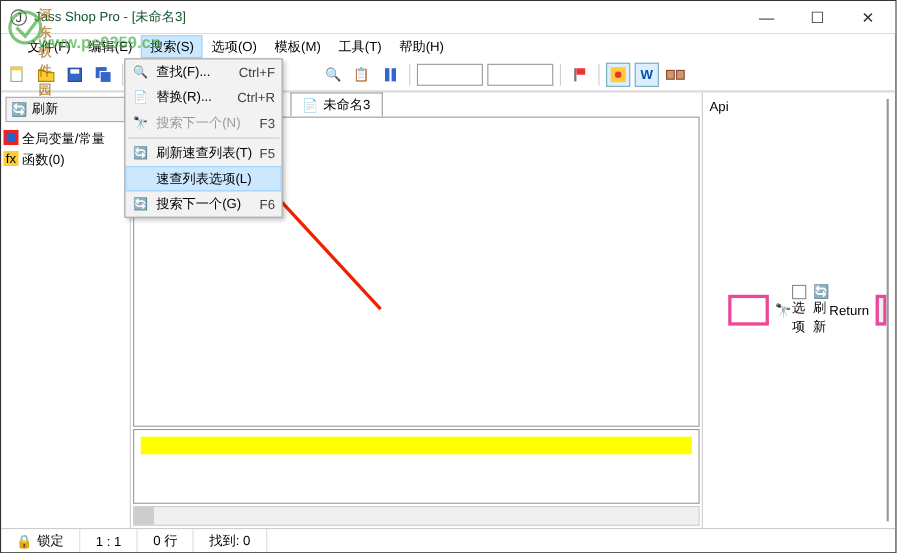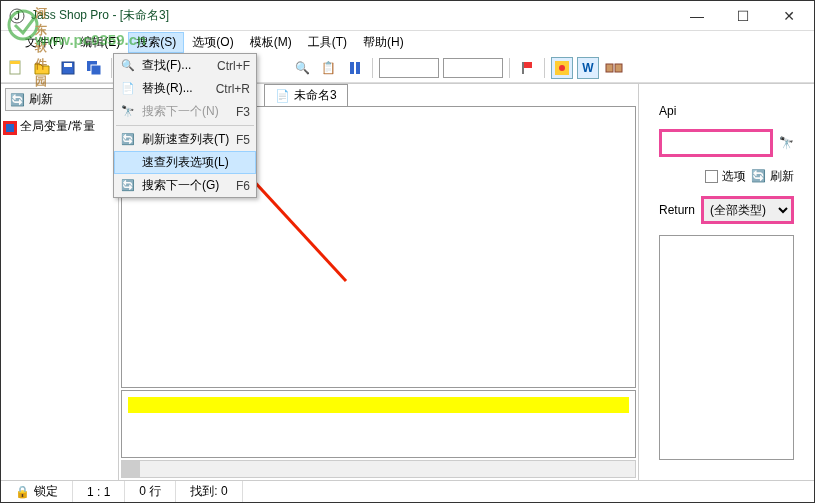--- a/index.html
+++ b/index.html
@@ -14,30 +14,30 @@
 .toolbar{height:30px;display:flex;align-items:center;padding:0 4px;gap:4px;border-bottom:1px solid #ddd;position:relative}
 .tbtn{width:22px;height:22px;display:flex;align-items:center;justify-content:center}
 .sep{width:1px;height:20px;background:#ccc;margin:0 2px}
 .tfield{border:1px solid #999;height:20px;background:#fff}
 .wmark{position:absolute;top:6px;left:0;font-size:26px;font-weight:bold;color:#39a839;opacity:.65;pointer-events:none;z-index:20}
 .wmark .o{color:#a16207}
 .main{display:flex;height:calc(100% - 30px - 22px - 30px - 22px);border-top:1px solid #ccc}
 .left{width:118px;border-right:1px solid #ccc;display:flex;flex-direction:column}
 .left .btn{border:1px solid #aaa;margin:4px;padding:2px 4px;display:flex;align-items:center;gap:4px;background:#f3f3f3}
 .tree{flex:1;padding:2px}
-.tree .item{display:flex;align-items:flex-end;gap:3px;padding:1px 0}
+.tree .item{display:flex;align-items:flex-start;gap:3px;padding:1px 0}
 .center{flex:1;display:flex;flex-direction:column;position:relative}
 .tabs{height:22px;display:flex;align-items:flex-end;padding-left:145px}
 .tab{border:1px solid #999;border-bottom:none;padding:2px 10px;background:#fff;display:flex;align-items:center;gap:4px}
 .editor{flex:1;border:1px solid #999;margin:0 2px;background:#fff;position:relative}
 .bottom-pane{height:68px;margin:2px;border:1px solid #999;background:#fff;padding:6px;position:relative}
 .yline{height:16px;background:#ffff00;width:100%}
 .hscroll{height:18px;margin:0 2px 2px;background:#f0f0f0;border:1px solid #ccc;position:relative}
 .hscroll .thumb{position:absolute;left:0;top:0;height:100%;width:18px;background:#cdcdcd}
-.right{width:176px;border-left:1px solid #ccc;padding:20px;display:flex;flex-direction:column;gap:11px}
+.right{width:176px;border-left:1px solid #ccc;padding:6px;display:flex;flex-direction:row;gap:0}
 .right .row{display:flex;align-items:center;gap:6px}
 .right input[type=text],.right select{border:3px solid #ec4899;height:28px;width:100%;padding:0 2px}
 .right .grow{flex:1}
 .right .listbox{border:1px solid #999;flex:1;min-height:180px;background:#fff}
 .status{height:22px;border-top:1px solid #ccc;display:flex;align-items:center}
 .status .cell{padding:0 14px;border-right:1px solid #ddd;display:flex;align-items:center;gap:4px;height:100%}
 .dropdown{position:absolute;top:52px;left:112px;width:144px;background:#f2f2f2;border:1px solid #a0a0a0;box-shadow:2px 2px 4px rgba(0,0,0,.25);z-index:30}
 .dropdown .dmi{display:flex;align-items:center;padding:3px 6px;gap:6px}
 .dropdown .dmi .lab{flex:1}
 .dropdown .dmi .sc{color:#404040}
@@ -198,20 +198,29 @@
     <div class="tree">
       <div class="item">
           <span>
             <svg width="14" height="14">
               <rect width="14" height="14" fill="#e22"></rect>
               <rect x="3" y="3" width="8" height="8" fill="#26c"></rect>
             </svg>
           </span>
           <span>全局变量/常量</span>
         </div>
+      <div class="item">
+          <span>
+            <svg width="14" height="14">
+              <rect width="14" height="14" fill="#fc3"></rect>
+              <text x="7" y="11" text-anchor="middle" font-size="10">fx</text>
+            </svg>
+          </span>
+          <span>函数(0)</span>
+        </div>
     </div>
   </div>
 
   <div class="center">
     <div class="tabs">
       <div class="tab">
         <span>📄</span>
         <span>未命名3</span>
       </div>
     </div>

